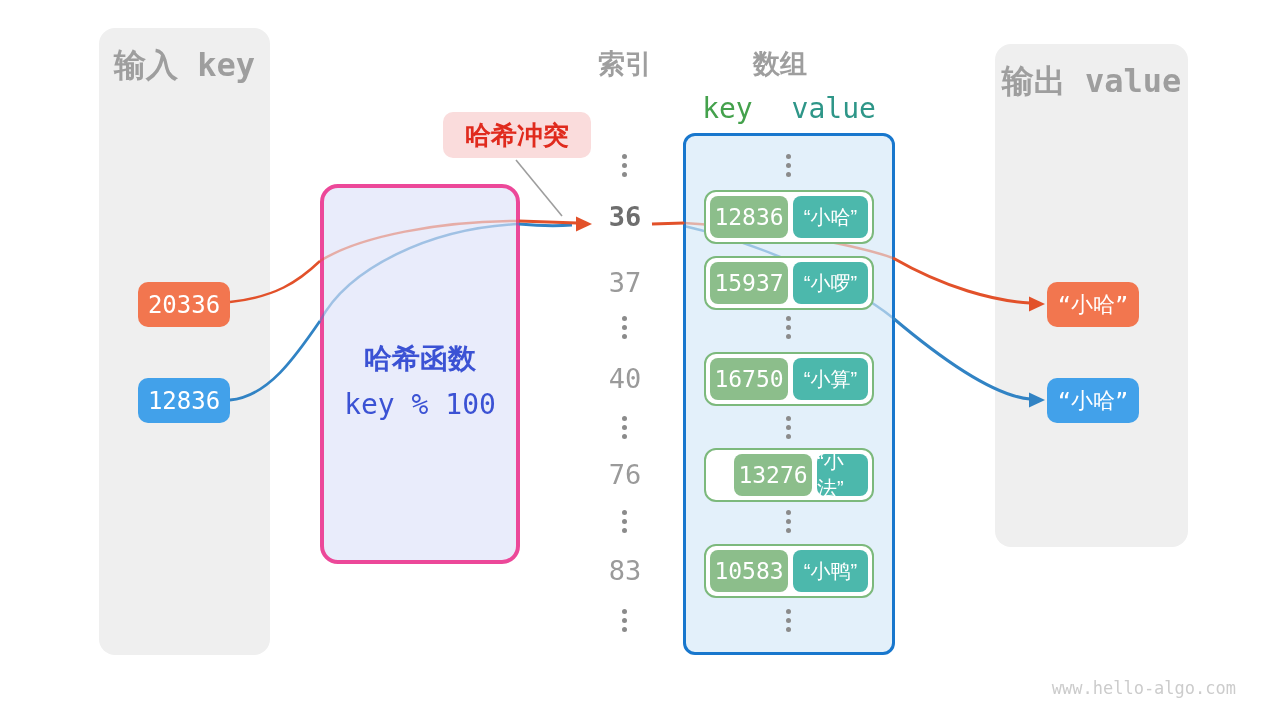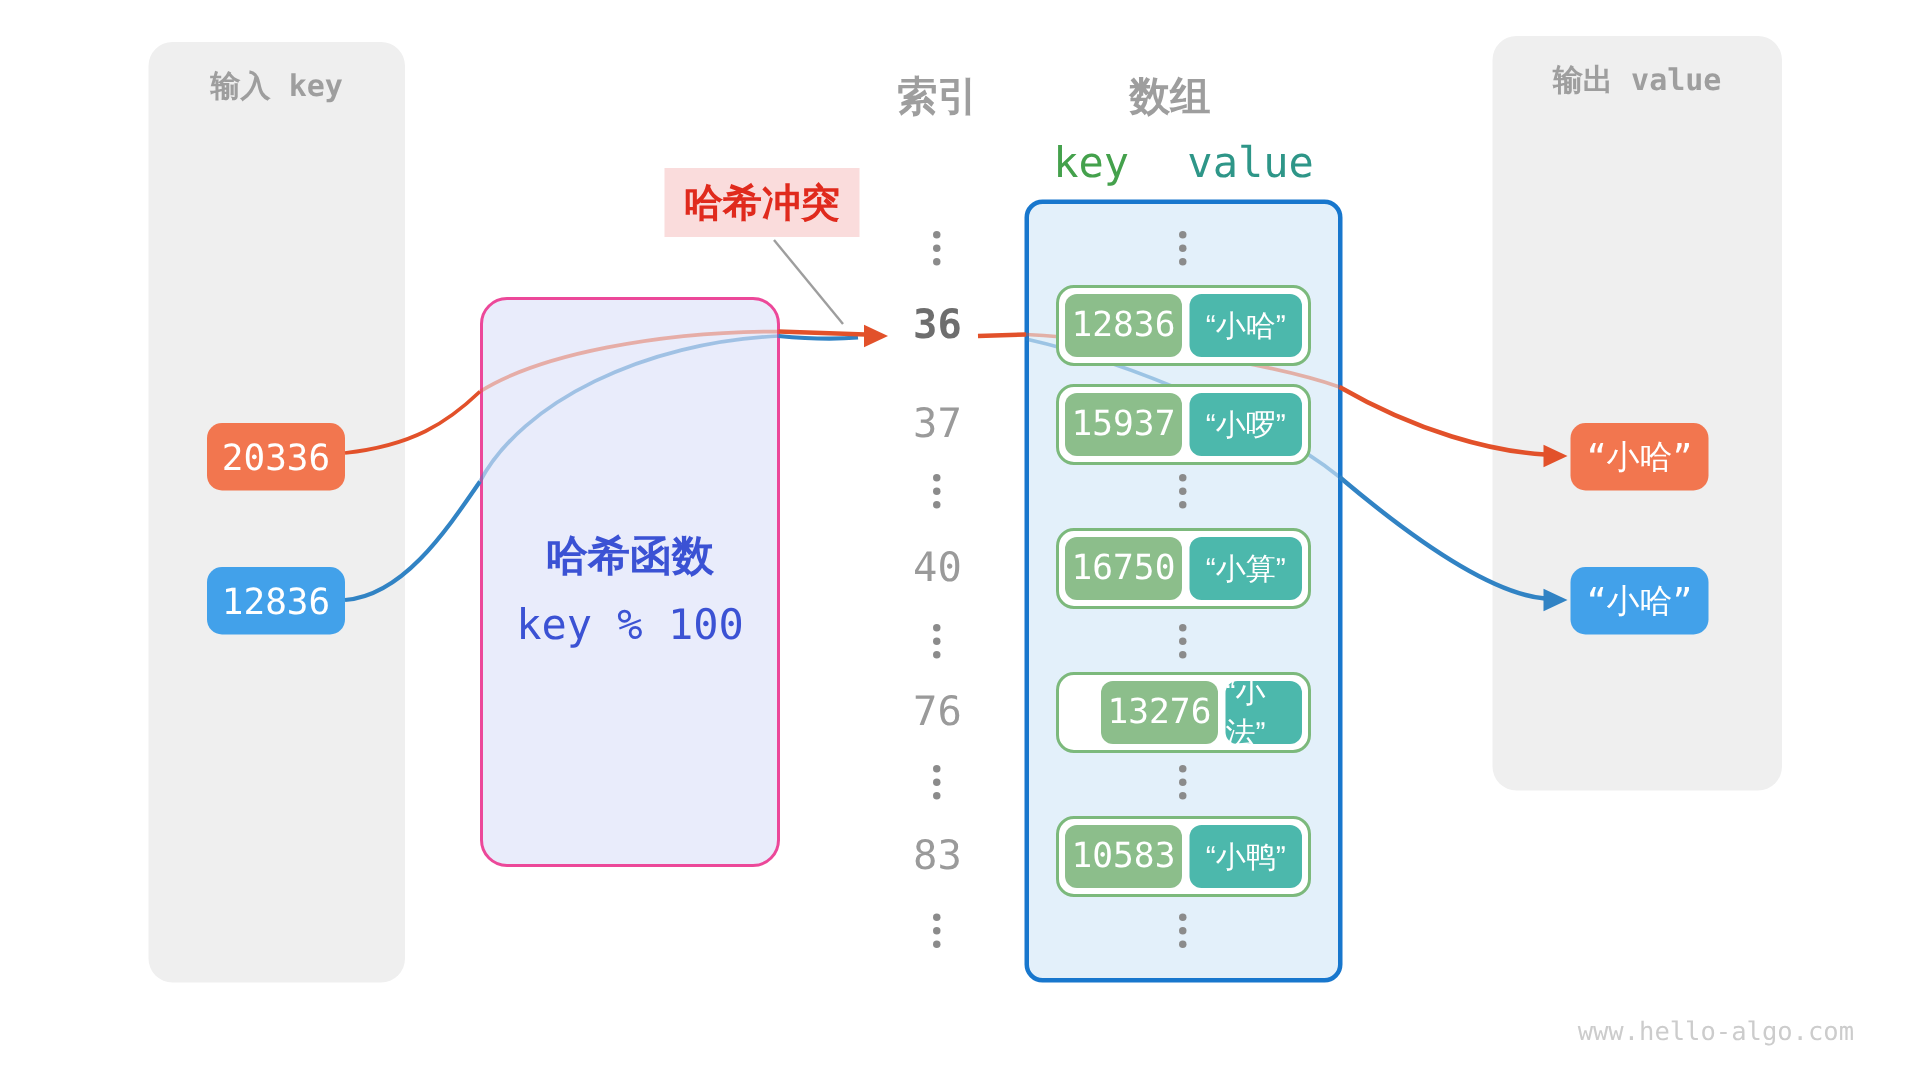--- a/index.html
+++ b/index.html
@@ -3,44 +3,44 @@
 <meta charset="utf-8">
 <style>
   html,body{margin:0;padding:0;background:#fff;}
   .canvas{position:relative;width:1280px;height:720px;background:#ffffff;overflow:hidden;
           font-family:"Liberation Sans",sans-serif;}
   .layer{position:absolute;left:0;top:0;width:1280px;height:720px;pointer-events:none;}.z2{z-index:2}.z4{z-index:4}
 
   
   .panel{position:absolute;background:#efefef;border-radius:16px;z-index:1;}
   .panel-input{left:99px;top:28px;width:171px;height:627px;}
-  .panel-output{left:995px;top:24px;width:193px;height:503px;}
+  .panel-output{left:995px;top:44px;width:193px;height:503px;}
   .panel-title{position:absolute;width:100%;text-align:center;top:16px;
-               font-weight:bold;font-size:20px;color:#9e9e9e;
+               font-weight:bold;font-size:32px;color:#9e9e9e;
                font-family:"DejaVu Sans Mono","Liberation Sans",sans-serif;white-space:nowrap;}
 
   
   .chip{position:absolute;width:92px;height:45px;border-radius:10px;z-index:3;
         display:flex;align-items:center;justify-content:center;color:#fff;
         font-family:"DejaVu Sans Mono",monospace;font-size:24px;text-align:center;}
   .chip-orange{background:#f2764f;}
   .chip-blue{background:#42a1ea;}
   .chip-cjk{font-size:22px;}
 
   
-  .hash-box{position:absolute;left:320px;top:198px;width:200px;height:380px;z-index:1;
-            background:#e9ecfb;border:2px solid #ec4899;border-radius:18px;box-sizing:border-box;}
+  .hash-box{position:absolute;left:320px;top:184px;width:200px;height:380px;z-index:1;
+            background:#e9ecfb;border:4px solid #ec4899;border-radius:18px;box-sizing:border-box;}
   .hash-title{position:absolute;left:0;width:100%;top:152px;text-align:center;
               font-size:28px;color:#3b52d4;font-weight:bold;}
   .hash-formula{position:absolute;left:0;width:100%;top:200px;text-align:center;
                 font-size:28px;color:#3b52d4;font-family:"DejaVu Sans Mono",monospace;}
 
   
-  .collision{position:absolute;left:443px;top:112px;width:130px;height:46px;z-index:4;
-             background:#fadcdc;border-radius:0;display:flex;align-items:center;justify-content:center;
+  .collision{position:absolute;left:443px;top:112px;width:148px;height:46px;z-index:4;
+             background:#fadcdc;border-radius:10px;display:flex;align-items:center;justify-content:center;
              font-size:26px;font-weight:bold;color:#e02a1d;}
 
   
   .col-header{position:absolute;font-weight:bold;font-size:27px;color:#9e9e9e;
               text-align:center;white-space:nowrap;z-index:2;}
   .hdr-index{left:575px;top:46px;width:100px;}
   .hdr-array{left:715px;top:46px;width:130px;}
   .kv-header{position:absolute;left:683px;top:92px;width:212px;z-index:2;text-align:center;
              font-family:"DejaVu Sans Mono",monospace;font-size:28px;white-space:nowrap;}
   .kv-key{color:#44a14c;margin-right:22px;}

